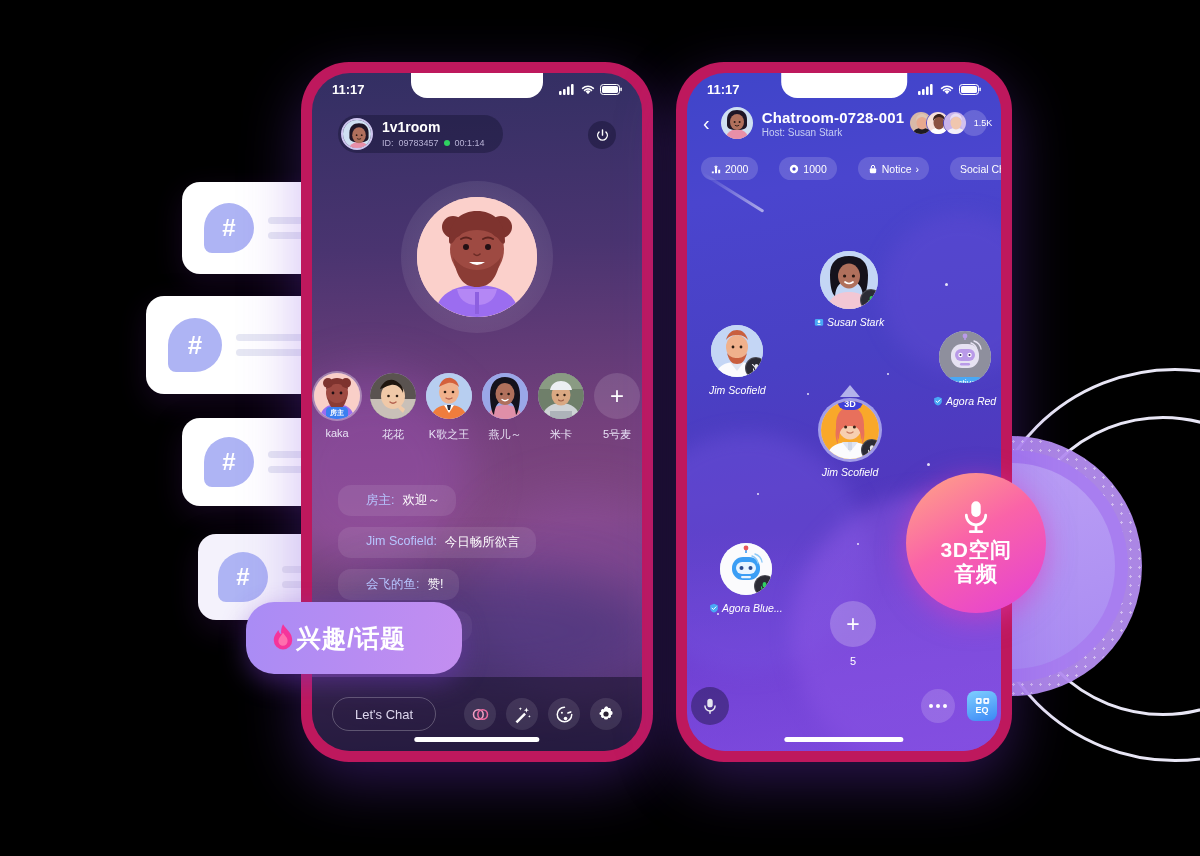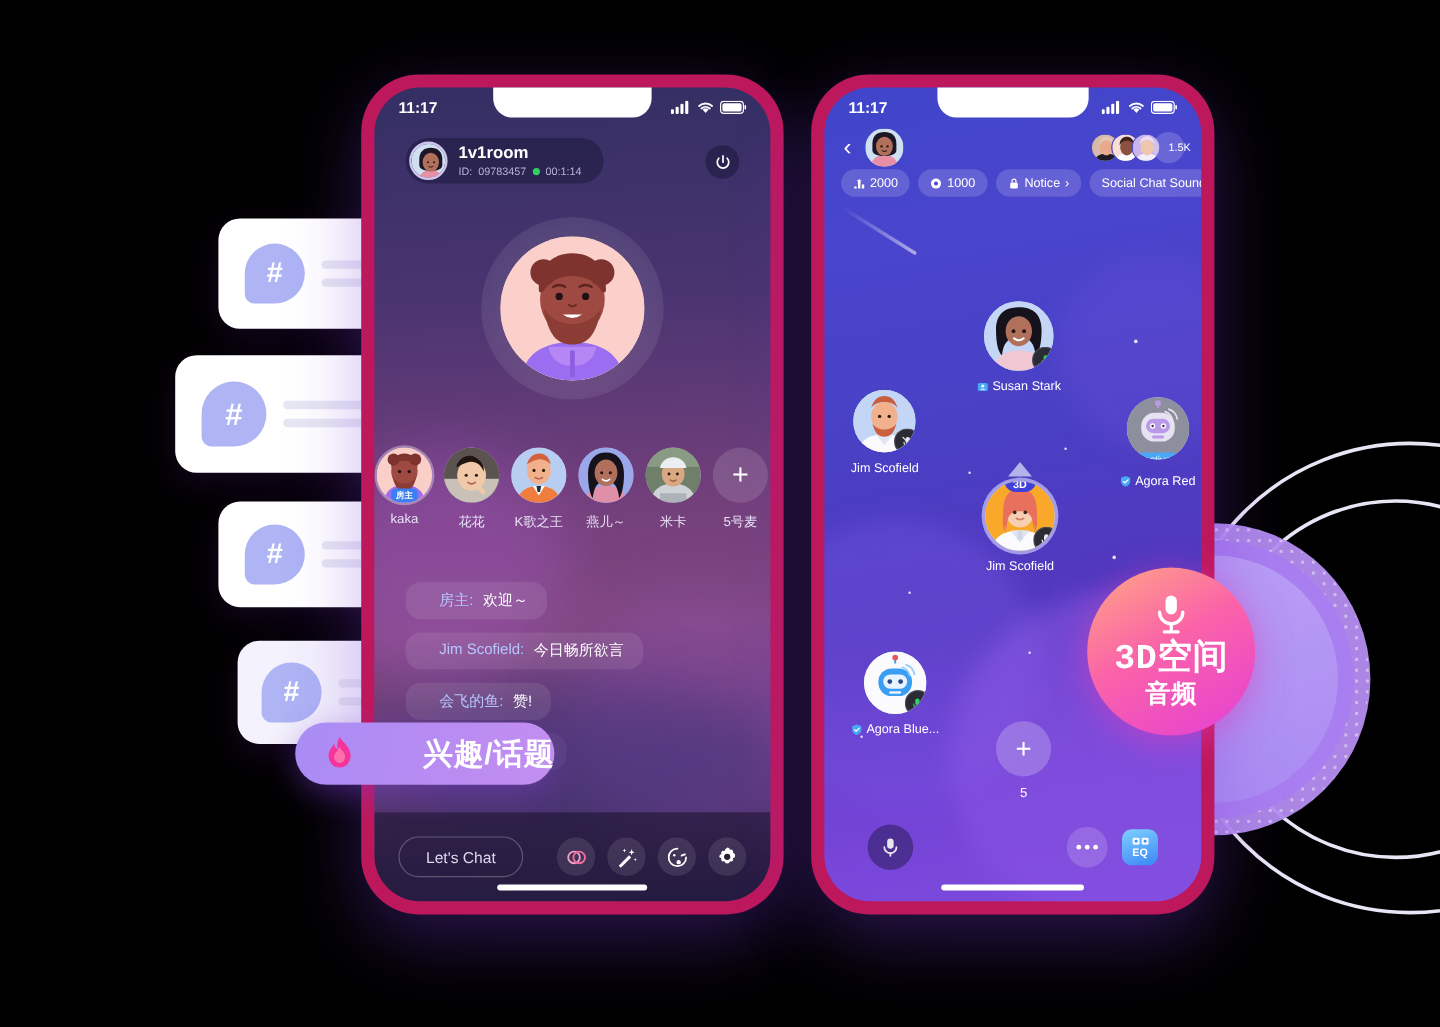--- a/index.html
+++ b/index.html
@@ -34,21 +34,21 @@
   
   #badge-3d {
     position: absolute; left: 906px; top: 473px;
     width: 140px; height: 140px; border-radius: 50%;
     background: linear-gradient(150deg,#ffa884 0%, #fa63a8 45%, #e33fd6 100%);
     display: flex; flex-direction: column;
     align-items: center; justify-content: center;
     box-shadow: 0 6px 28px rgba(230,60,190,.55);
   }
   #badge-3d .mic { margin-bottom: 4px; }
-  #badge-3d .t1 { color:#fff; font-size: 29px; font-weight: 700; line-height: 1.15; letter-spacing:.5px;font-family:Liberation Mono, monospace;}
+  #badge-3d .t1 { color:#fff; font-size: 21px; font-weight: 700; line-height: 1.15; letter-spacing:.5px;}
   #badge-3d .t2 { color:#fff; font-size: 21px; font-weight: 700; line-height: 1.15; letter-spacing:.5px;}
 
   
   .hcard {
     position: absolute;
     background: #fff;
     border-radius: 18px;
     display: flex; align-items: center;
     box-shadow: 0 10px 30px rgba(60,20,90,.35);
     overflow: hidden;
@@ -79,26 +79,25 @@
   #hcard-3 .lines i:nth-child(2){ width:70%; }
 
   #hcard-4 { left:198px; top:534px; width:176px; height:86px; background:#f4f2fc; }
   #hcard-4 .bubble { width:50px; height:50px; font-size:24px; margin-left:20px;}
   #hcard-4 .lines i:nth-child(1){ width:70%; background:#e2e0f0;}
   #hcard-4 .lines i:nth-child(2){ width:58%; background:#e2e0f0;}
 
   
   #interest-pill {
     position:absolute; left:246px; top:602px;
-    width:216px; height:52px; border-radius:28px;
+    width:216px; height:72px; border-radius:28px;
     background: linear-gradient(100deg,#a98cf5 0%, #b88cf2 55%, #c38ef0 100%);
-    display:flex; align-items:center; gap:12px; padding-left:24px;
+    display:flex; align-items:center; gap:0; padding-left:24px;
     box-shadow: 0 8px 26px rgba(120,60,200,.45);
     z-index: 40;
-    justify-content: space-between;
   }
   #interest-pill .label { color:#fff; font-size:25px; font-weight:700; letter-spacing:.5px; }
 
   
   .phone {
     position:absolute; border-radius:48px; background:#be185d;
     padding:11px;
     box-shadow: 0 20px 60px rgba(120,60,220,.35);
   }
   .screen { position:relative; width:100%; height:100%; border-radius:38px; overflow:hidden; }
@@ -232,59 +231,59 @@
   #rp-people .pav {
     width:24px; height:24px; border-radius:50%; overflow:hidden;
     border:1.5px solid #4a48cc; margin-left:-7px;
   }
   #rp-people .cnt {
     width:26px; height:26px; border-radius:50%; background: rgba(255,255,255,.18);
     color:#fff; font-size:9px; display:flex; align-items:center; justify-content:center;
     margin-left:-6px;
     padding-left:18px;
   }
-  #rp-chips { display:flex; align-items:center; gap:7px; margin-top:2px; }
+  #rp-chips { display:flex; align-items:center; gap:21px; margin-top:18px; }
   .chip {
     height:23px; border-radius:12px; background: rgba(255,255,255,.16);
     color:#fff; font-size:10.5px; display:flex; align-items:center; gap:4px;
     padding:0 10px; white-space:nowrap;
   }
   .chip.wide { margin-left:auto; }
 
   
   .pin { position:absolute; display:flex; flex-direction:column; align-items:center; }
   .pin .pic { position:relative; width:52px; height:52px; border-radius:50%; overflow:hidden; background:#cfd9f5; }
   .pin .pic.big { width:58px; height:58px; }
   .pin .mic {
     position:absolute; right:-4px; bottom:-2px; width:22px; height:22px;
     border-radius:50%; background:#2b2b35;
     display:flex; align-items:center; justify-content:center;
     border:1.5px solid rgba(255,255,255,.15);
   }
-  .pin .nm { margin-top:7px; color:#fff; font-size:10.5px; display:flex; align-items:center; gap:3px; white-space:nowrap; }
+  .pin .nm { margin-top:7px; color:#fff; font-size:10.5px; display:flex; align-items:center; gap:3px; white-space:nowrap;font-style:italic; }
   .pin .activebadge {
     position:absolute; left:50%; transform:translateX(-50%); bottom:-6px;
     background:#49a8f5; color:#fff; font-size:8.5px; padding:1px 8px; border-radius:8px;
   }
   .badge3d {
     position:absolute; left:50%; transform:translateX(-50%); top:-3px;
     background:#4040d8; color:#fff; font-size:9px; font-weight:700;
     padding:1px 7px; border-radius:0 0 9px 9px; z-index:3;
   }
   #dir-arrow { position:absolute; left:50%; transform:translateX(-50%); top:-16px; }
   .seat-empty { position:absolute; display:flex; flex-direction:column; align-items:center; }
   .seat-empty .circ {
     width:46px; height:46px; border-radius:50%; background: rgba(255,255,255,.22);
     display:flex; align-items:center; justify-content:center; color:#fff; font-size:23px; font-weight:300;
   }
   .seat-empty .nm { margin-top:8px; color:#fff; font-size:11px; }
 
   
   #rp-bottom { position:absolute; left:0; right:0; bottom:22px; height:46px;
-    display:flex; align-items:center; padding:0 36px; }
+    display:flex; align-items:center; padding:0 4px; }
   #rp-mic {
     width:38px; height:38px; border-radius:50%; background: rgba(20,16,50,.42);
     display:flex; align-items:center; justify-content:center;
   }
   #rp-more {
     width:34px; height:34px; border-radius:50%; background: rgba(255,255,255,.16);
     display:flex; align-items:center; justify-content:center; gap:3px; margin-left:auto;
   }
   #rp-more i { width:4px; height:4px; border-radius:50%; background:#fff; display:block; }
   #rp-eq {
@@ -605,20 +604,24 @@
           <span id="rp-host-av">
             <svg viewBox="0 0 32 32" width="32" height="32">
                 <rect width="32" height="32" fill="#cfe0f2"></rect>
                 <ellipse cx="16" cy="31" rx="11" ry="9" fill="#e88fa8"></ellipse>
                 <path d="M6 13c0-7 4-10 10-10s10 3 10 10v5c0 3-3 5-10 5S6 21 6 18z" fill="#1e1626"></path>
                 <ellipse cx="16" cy="15" rx="7" ry="8" fill="#b0705c"></ellipse>
                 <circle cx="13.6" cy="15" r="1" fill="#2a1a14"></circle>
                 <circle cx="18.6" cy="15" r="1" fill="#2a1a14"></circle>
                 <path d="M14.2 18.5q1.8 1.4 3.6 0" stroke="#2a1a14" stroke-width=".9" fill="none" stroke-linecap="round"></path>
               </svg>
+          </span>
+          <span id="rp-titles">
+            <div class="ttl">Chatroom-0728-001</div>
+            <div class="hst">Host: Susan Stark</div>
           </span>
           <span id="rp-people">
             <span class="pav">
               <svg viewBox="0 0 24 24" width="24" height="24">
                   <rect width="24" height="24" fill="#d9b9a8"></rect>
                   <path d="M2 24c0-6 5-8 10-8s10 2 10 8z" fill="#1d1a22"></path>
                   <ellipse cx="12" cy="11" rx="5.5" ry="6.5" fill="#e8a98f"></ellipse>
                   <path d="M6 9c0-5 3-7 6-7s6 2 6 7c-2-3-4-4-6-4s-4 1-6 4z" fill="#e0c6b4"></path>
                 </svg>
             </span>

